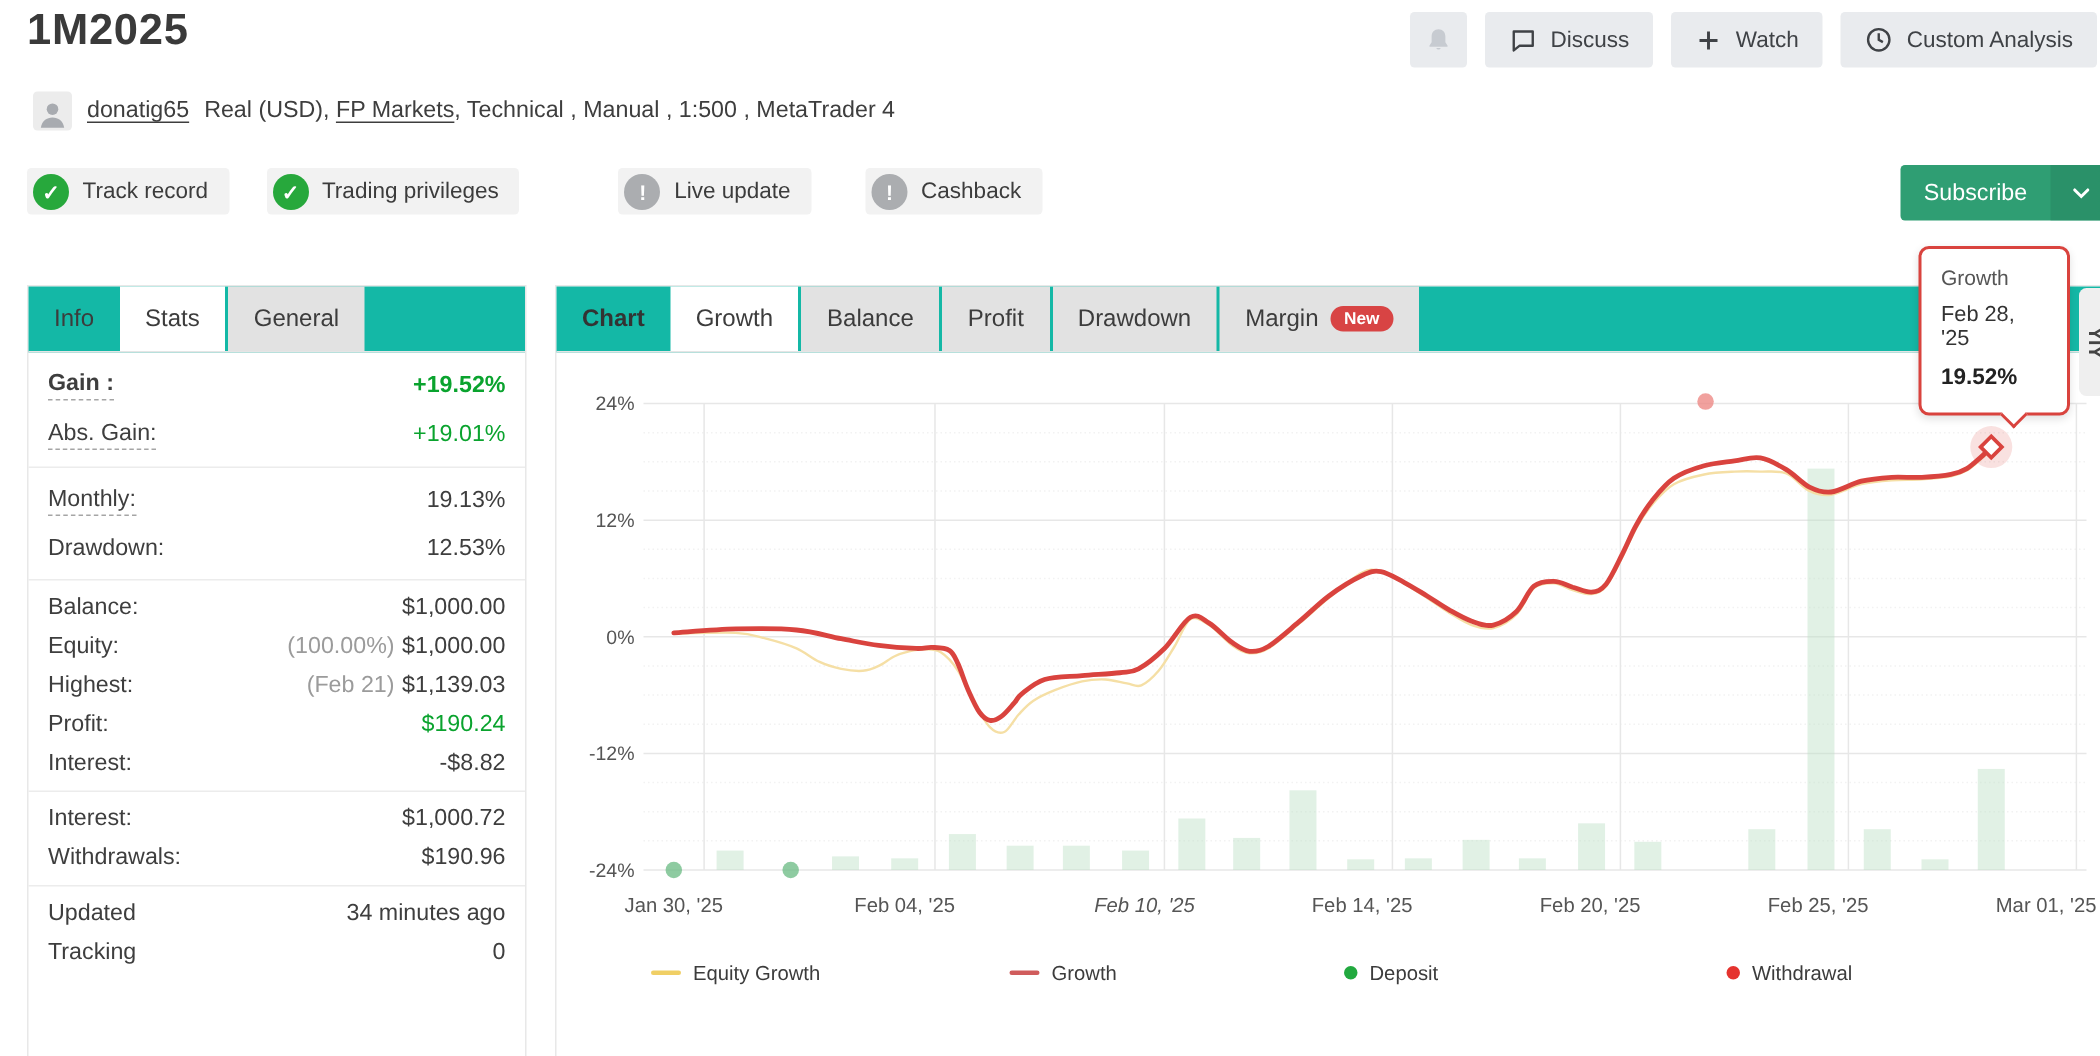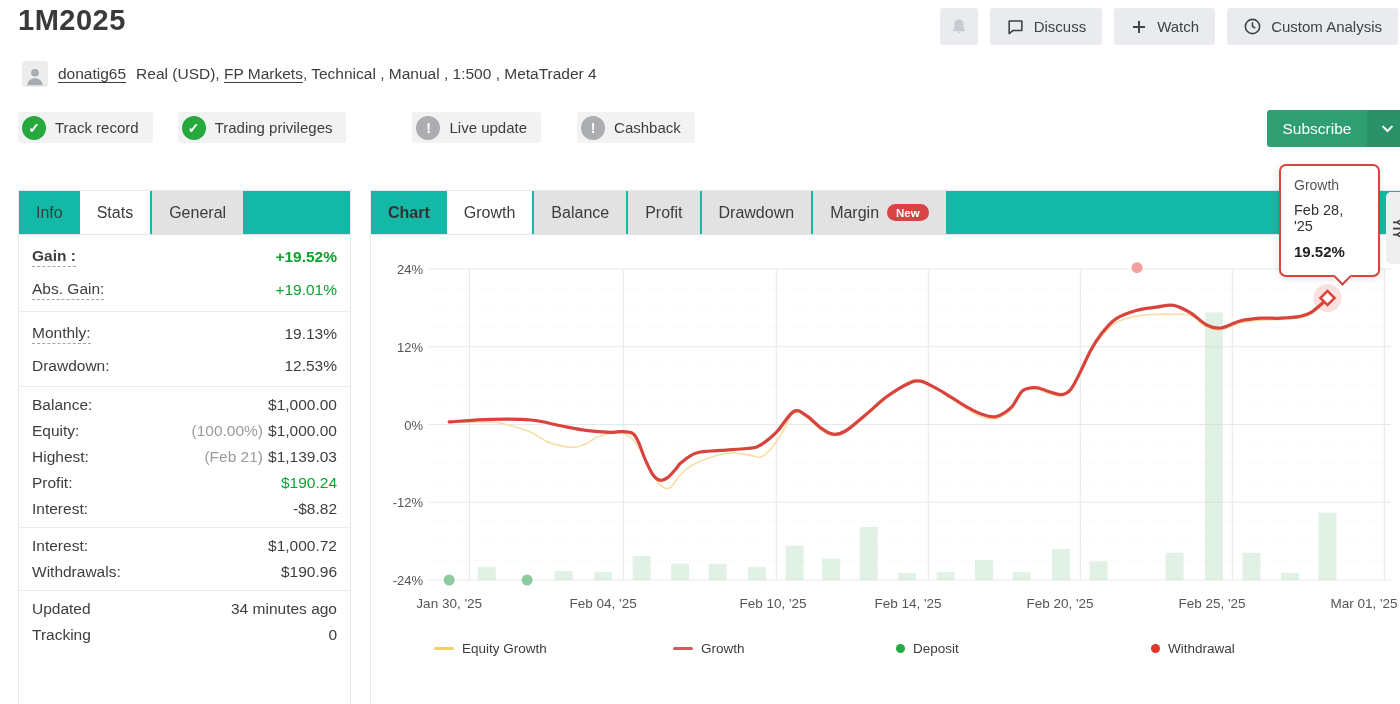--- a/index.html
+++ b/index.html
@@ -315,21 +315,21 @@
         <path d="M 20.2 152.9 C 27.1 152.5 47.9 150.6 61.6 150.3 C 75.2 150.0 90.3 149.9 102.0 151.0 C 113.7 152.0 122.7 155.1 131.8 156.8 C 140.9 158.5 148.5 160.3 156.8 161.3 C 165.1 162.4 175.9 163.1 181.8 163.3 C 187.8 163.5 188.7 162.4 192.4 162.6 C 196.1 162.8 201.1 162.7 203.9 164.6 C 206.8 166.4 207.6 169.2 209.7 173.6 C 211.8 178.1 214.0 185.7 216.5 191.1 C 218.9 196.5 221.7 202.7 224.1 206.0 C 226.6 209.4 228.5 210.8 230.9 211.2 C 233.3 211.7 235.9 210.6 238.6 208.6 C 241.3 206.7 245.0 202.0 247.2 199.6 C 249.5 197.1 248.7 196.3 252.0 193.7 C 255.4 191.1 260.7 186.1 267.4 184.0 C 274.2 182.0 284.1 182.2 292.4 181.4 C 300.8 180.7 311.2 180.2 317.5 179.5 C 323.7 178.7 325.0 179.6 330.0 176.9 C 334.9 174.2 341.5 169.0 347.3 163.3 C 353.1 157.6 359.6 145.3 364.6 142.5 C 369.6 139.7 372.5 143.6 377.1 146.4 C 381.8 149.2 388.0 156.3 392.5 159.4 C 397.0 162.5 400.0 164.8 404.0 165.2 C 408.0 165.7 411.1 165.2 416.5 162.0 C 422.0 158.7 430.0 151.4 436.7 145.8 C 443.5 140.2 449.9 133.5 456.9 128.3 C 464.0 123.1 473.3 117.4 479.1 114.7 C 484.8 112.0 486.9 111.3 491.6 112.1 C 496.2 112.8 501.8 116.5 507.0 119.2 C 512.1 121.9 517.4 125.3 522.4 128.3 C 527.3 131.3 531.8 134.6 536.8 137.4 C 541.8 140.2 547.2 143.4 552.2 145.1 C 557.2 146.9 561.6 148.8 566.6 147.7 C 571.6 146.6 577.5 143.0 582.0 138.7 C 586.5 134.3 589.4 125.2 593.6 121.8 C 597.7 118.5 602.7 118.5 607.0 118.6 C 611.4 118.7 615.4 121.3 619.5 122.5 C 623.7 123.6 628.3 126.0 632.0 125.7 C 635.7 125.4 638.3 124.6 641.7 120.5 C 645.0 116.4 648.9 107.7 652.2 101.1 C 655.6 94.5 658.5 87.0 661.9 81.0 C 665.2 74.9 668.3 70.0 672.4 64.8 C 676.6 59.6 681.1 53.8 686.9 49.9 C 692.6 46.0 700.3 43.4 707.1 41.5 C 713.8 39.5 721.0 39.1 727.3 38.2 C 733.5 37.4 738.8 35.3 744.6 36.3 C 750.4 37.3 756.5 40.8 761.9 44.1 C 767.4 47.3 772.3 53.2 777.3 55.7 C 782.3 58.2 786.0 59.6 791.7 59.0 C 797.5 58.3 805.2 53.5 811.9 51.8 C 818.7 50.2 825.4 49.7 832.1 49.2 C 838.9 48.8 845.8 49.6 852.3 49.2 C 858.9 48.9 866.6 48.3 871.6 47.3 C 876.5 46.3 878.8 45.4 882.2 43.4 C 885.5 41.5 889.0 38.0 891.8 35.6 C 894.5 33.2 897.4 30.1 898.5 29.0" fill="none" stroke="#d9433e" stroke-width="3.2" stroke-linecap="round"></path>
         <circle cx="20.202" cy="311" r="5.5" fill="rgba(104,185,129,0.75)"></circle>
         <circle cx="98.124" cy="311" r="5.5" fill="rgba(104,185,129,0.75)"></circle>
         <circle cx="708.032" cy="-1.2958333333333287" r="5.5" fill="rgba(238,138,134,0.8)"></circle>
         <circle cx="898.508" cy="29.026666666666667" r="14" fill="rgba(217,67,62,0.16)"></circle>
         <rect x="893.508" y="24.026666666666667" width="10" height="10" fill="#fff" stroke="#d9433e" stroke-width="2.5" transform="rotate(45 898.508 29.026666666666667)"></rect>
       </svg>
     <div id="xlabels">
         <span style="left: 20.202px;">Jan 30, '25</span>
         <span style="left: 174.122px;">Feb 04, '25</span>
-        <span style="left: 344px;">Feb 10, '25</span>
+        <span style="left: 334px; font-style: italic;">Feb 10, '25</span>
         <span style="left: 479.076px;">Feb 14, '25</span>
         <span style="left: 631.072px;">Feb 20, '25</span>
         <span style="left: 783.068px;">Feb 25, '25</span>
         <span style="left: 935.064px;">Mar 01, '25</span>
       </div>
   </div>
 
   <div id="legend">
     <span class="lg-item" style="left:63px">
       <span class="lg-swatch line" style="background: rgb(240, 207, 101);"></span>

